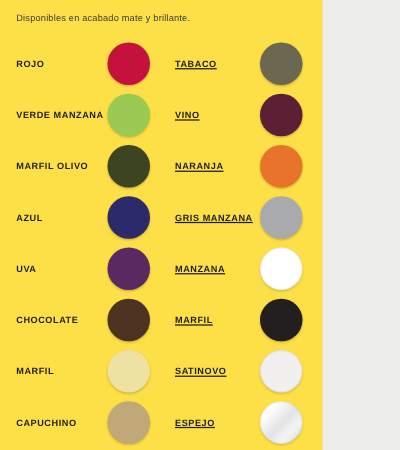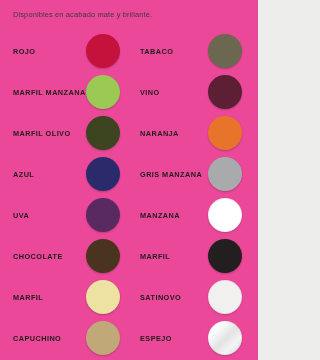--- a/index.html
+++ b/index.html
@@ -10,21 +10,21 @@
     width: 258px;
     height: 360px;
     background: #ededeb;
     font-family: "Liberation Sans", sans-serif;
     overflow: hidden;
   }
   #page {
     position: relative;
     width: 258px;
     height: 360px;
-    background: #ec4899;
+    background: #fde047;
     box-sizing: border-box;
   }
   #intro {
     position: absolute;
     left: 13px;
     top: 10px;
     font-size: 7.4px;
     letter-spacing: 0.15px;
     color: #3b3b3b;
     white-space: nowrap;
@@ -52,20 +52,21 @@
     top: 50%;
     transform: translateY(-50%);
     font-size: 7.3px;
     font-weight: bold;
     letter-spacing: 0.45px;
     color: #1d1d1b;
     white-space: nowrap;
   }
   .cell.right .swatch-label {
     left: 11px;
+    text-decoration: underline;
   }
   .swatch {
     position: absolute;
     left: 86px;
     top: 50%;
     width: 34px;
     height: 34px;
     margin-top: -17px;
     border-radius: 50%;
     box-shadow: 0 1px 2px rgba(0,0,0,0.22);
@@ -92,21 +93,21 @@
         <span class="swatch" style="background: rgb(196, 18, 60);"></span>
       </div>
       <div class="cell right">
         <span class="swatch-label">TABACO</span>
         <span class="swatch" style="background: rgb(107, 103, 80);"></span>
       </div>
     </div>
 
     <div class="row">
       <div class="cell left">
-        <span class="swatch-label">MARFIL MANZANA</span>
+        <span class="swatch-label">VERDE MANZANA</span>
         <span class="swatch" style="background: rgb(154, 202, 84);"></span>
       </div>
       <div class="cell right">
         <span class="swatch-label">VINO</span>
         <span class="swatch" style="background: rgb(92, 31, 51);"></span>
       </div>
     </div>
 
     <div class="row">
       <div class="cell left">

